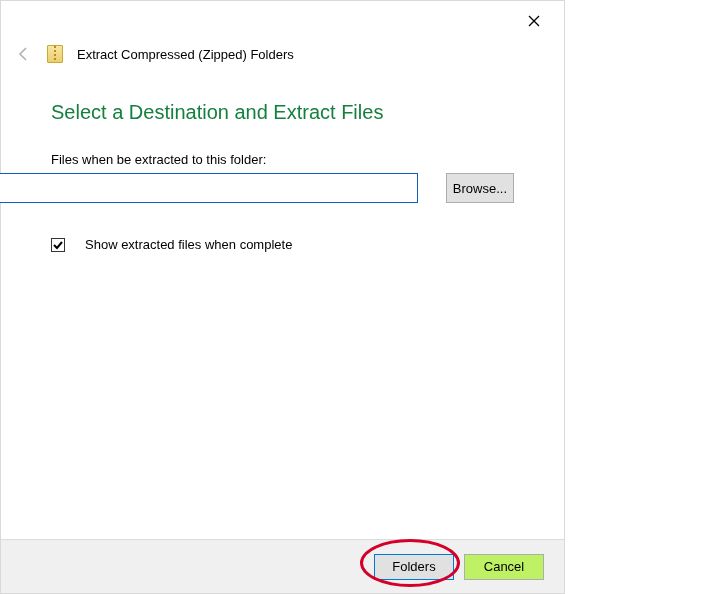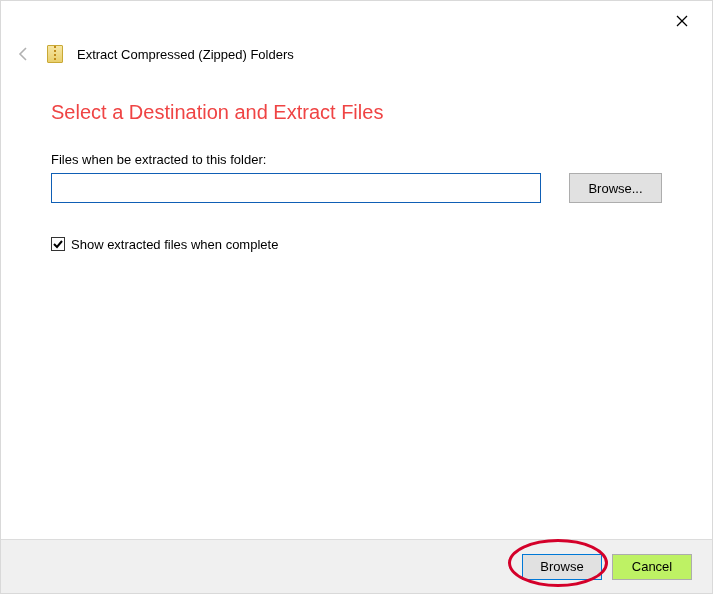--- a/index.html
+++ b/index.html
@@ -8,21 +8,21 @@
     width: 713px;
     height: 594px;
     font-family: "Segoe UI", Tahoma, sans-serif;
     font-size: 13px;
     background: #ffffff;
     color: #000;
     position: relative;
     overflow: hidden;
   }
   .window {
-    width: 713px;
+    width: 565px;
     height: 594px;
     position: relative;
     background: #fff;
     border: 1px solid #d9d9d9;
   }
   .close-btn {
     position: absolute;
     top: 10px;
     right: 20px;
     width: 20px;
@@ -69,21 +69,21 @@
     color: #000;
     font-size: 13px;
   }
   .content {
     position: absolute;
     top: 100px;
     left: 50px;
     right: 50px;
   }
   .page-heading {
-    color: #ef4444;
+    color: #15803d;
     font-size: 20px;
     font-weight: 400;
     margin-bottom: 28px;
   }
   .label {
     font-size: 13px;
     margin-bottom: 6px;
   }
   .path-row {
     display: flex;
@@ -106,22 +106,22 @@
     width: 98px;
     height: 30px;
     background: #e1e1e1;
     border: 1px solid #adadad;
     font-family: inherit;
     font-size: 13px;
     cursor: pointer;
   }
   .check-row {
     display: flex;
-    align-items: flex-start;
-    gap: 6px;
+    align-items: flex-end;
+    gap: 20px;
   }
   .checkbox {
     width: 14px;
     height: 14px;
     border: 1px solid #333;
     display: inline-flex;
     align-items: center;
     justify-content: center;
     background: #fff;
     cursor: pointer;
@@ -196,18 +196,18 @@
       <span class="checkbox">
         <svg viewBox="0 0 10 10">
             <polyline points="1,5 4,8 9,2"></polyline>
           </svg>
       </span>
       <span>Show extracted files when complete</span>
     </div>
   </div>
 
   <div class="footer">
-    <button class="primary">Browse</button>
+    <button class="primary">Folders</button>
     <button>Cancel</button>
     <div class="highlight-ellipse"></div>
   </div>
 
 </div>
 
 </body></html>

